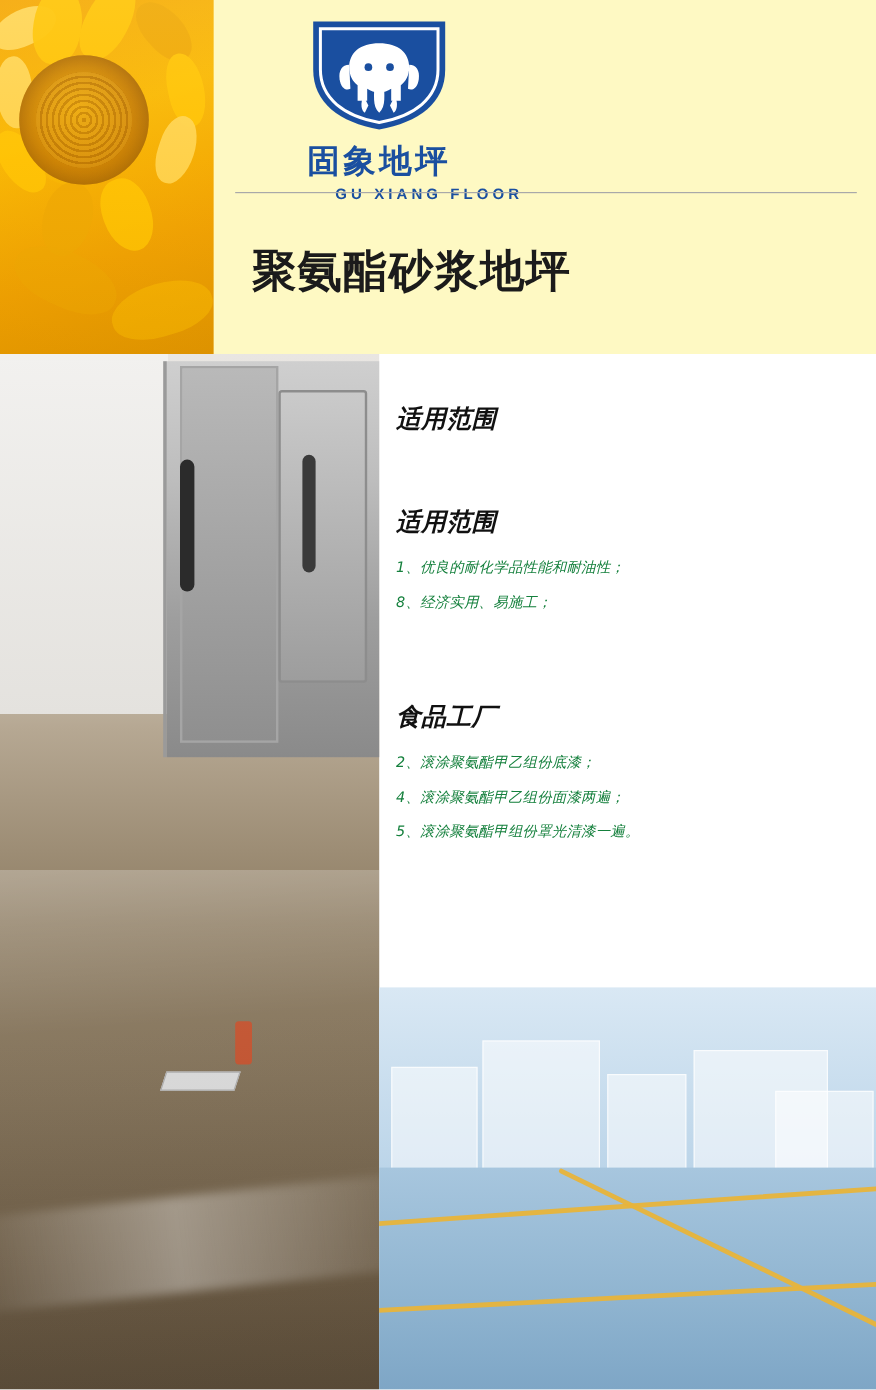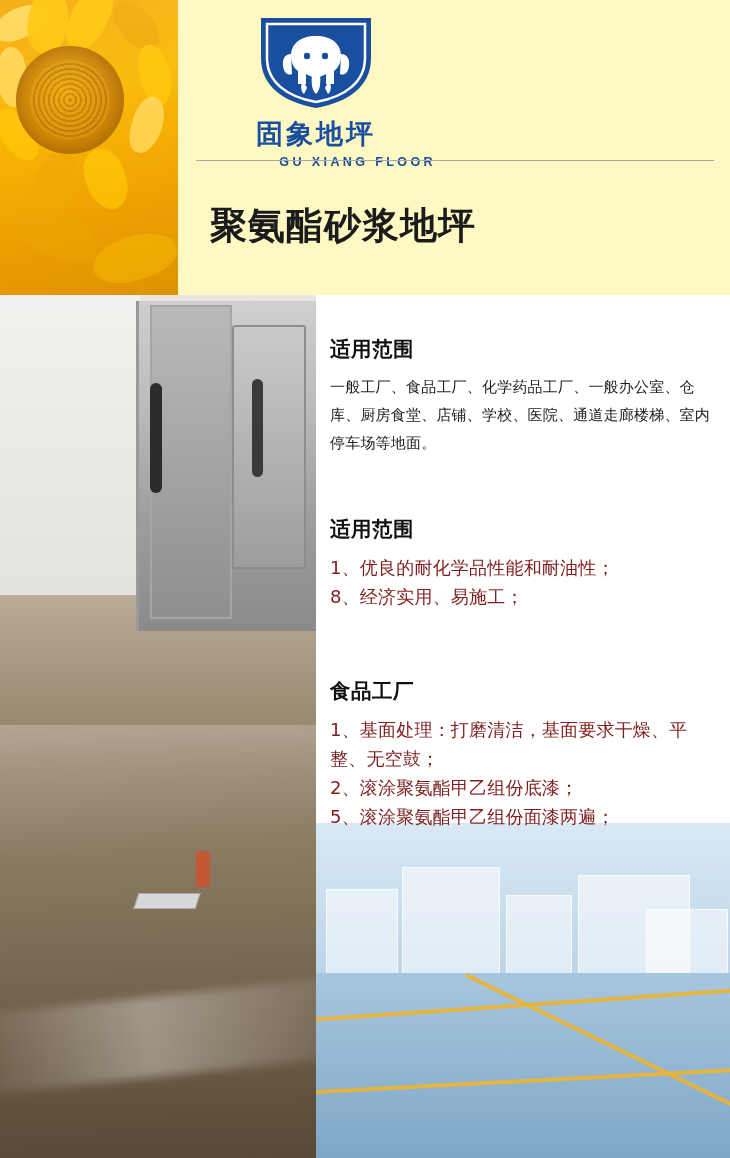--- a/index.html
+++ b/index.html
@@ -92,33 +92,33 @@
     background:linear-gradient(175deg, rgba(255,255,255,.25) 0%, rgba(255,255,255,.05) 30%, rgba(0,0,0,.06) 100%);
   }
   .photo .shine{
     position:absolute;left:-40px;top:700px;width:420px;height:80px;
     background:linear-gradient(90deg, rgba(255,255,255,0) 0%, rgba(255,255,255,.35) 45%, rgba(255,255,255,0) 100%);
     transform:rotate(-6deg);filter:blur(4px);
   }
 
   
   .content{position:absolute;left:330px;top:40px;width:390px;}
-  .sec{margin-bottom:28px;}
+  .sec{margin-bottom:28px;font-style:italic;}
   .sec-title{
     font-family:"DejaVu Sans",sans-serif;
     font-size:20.5px;font-weight:bold;color:#111;margin:0 0 10px 0;letter-spacing:.5px;
   }
   .sec-para{
     font-family:"DejaVu Sans",sans-serif;
     font-size:15px;color:#1d1d1d;line-height:28px;margin:0;letter-spacing:.2px;
   }
   .sec-list{margin:0;padding:0;list-style:none;}
   .sec-list li{
     font-family:"DejaVu Sans",sans-serif;
-    font-size:18px;color:#7f1d1d;line-height:29px;letter-spacing:.2px;
+    font-size:12px;color:#15803d;line-height:29px;letter-spacing:.2px;
   }
   .gap-a{height:30px;}
   .gap-b{height:38px;}
 
   
   .factory{
     position:absolute;left:316px;top:528px;width:414px;height:335px;overflow:hidden;
     background:linear-gradient(180deg,#cfe0ef 0%,#bdd6ea 40%,#a9c8e0 70%,#93b6d2 100%);
   }
   .factory .sky{position:absolute;left:0;top:0;width:414px;height:150px;background:linear-gradient(180deg,#d9e8f4,#bcd5e9);}
@@ -209,40 +209,39 @@
       <div class="ground"></div>
       <div class="line" style="left:-20px;top:196px;width:470px;transform:rotate(-4deg);"></div>
       <div class="line" style="left:-20px;top:268px;width:470px;transform:rotate(-3deg);"></div>
       <div class="line" style="left:150px;top:150px;width:300px;transform:rotate(26deg);"></div>
     </div>
 
     <div class="content">
 
       <div class="sec">
         <div class="sec-title">适用范围</div>
-        <p class="sec-para">一般工厂、食品工厂、化学药品工厂、一般办公室、仓库、厨房食堂、店铺、学校、医院、通道走廊楼梯、室内停车场等地面。</p>
       </div>
 
       <div class="gap-a"></div>
 
       <div class="sec">
         <div class="sec-title">适用范围</div>
         <ul class="sec-list">
           <li>1、优良的耐化学品性能和耐油性；</li>
           <li>8、经济实用、易施工；</li>
         </ul>
       </div>
 
       <div class="gap-b"></div>
 
       <div class="sec">
         <div class="sec-title">食品工厂</div>
         <ul class="sec-list">
-          <li>1、基面处理：打磨清洁，基面要求干燥、平整、无空鼓；</li>
           <li>2、滚涂聚氨酯甲乙组份底漆；</li>
-          <li>5、滚涂聚氨酯甲乙组份面漆两遍；</li>
+          <li>4、滚涂聚氨酯甲乙组份面漆两遍；</li>
+          <li>5、滚涂聚氨酯甲组份罩光清漆一遍。</li>
         </ul>
       </div>
 
     </div>
 
   </div>
 </div>
 
 </body></html>

